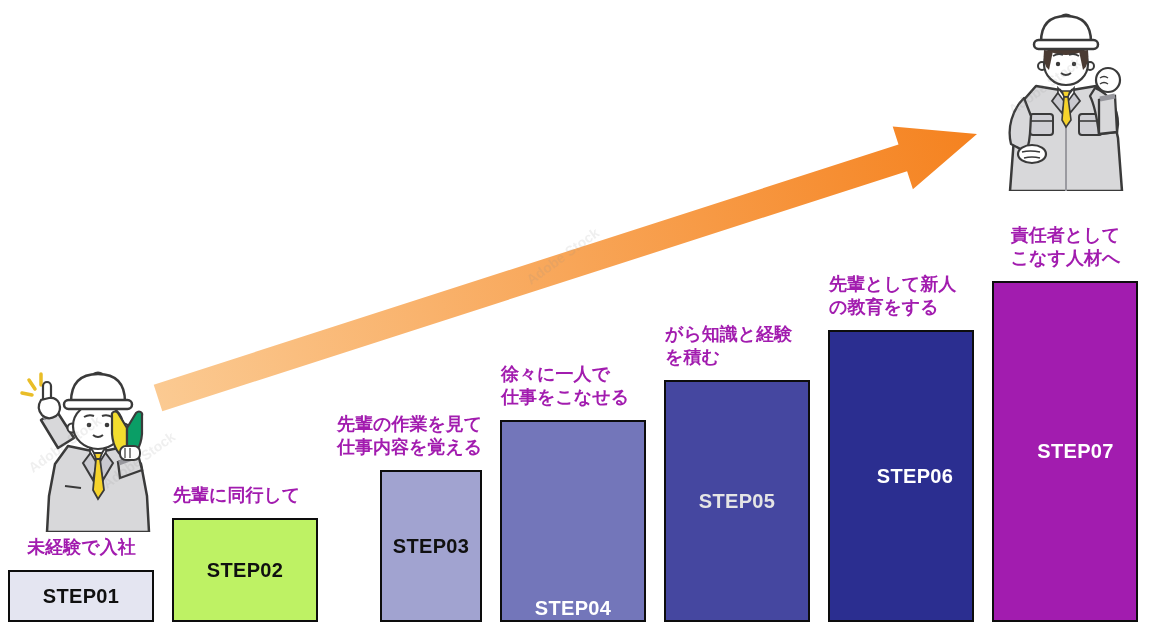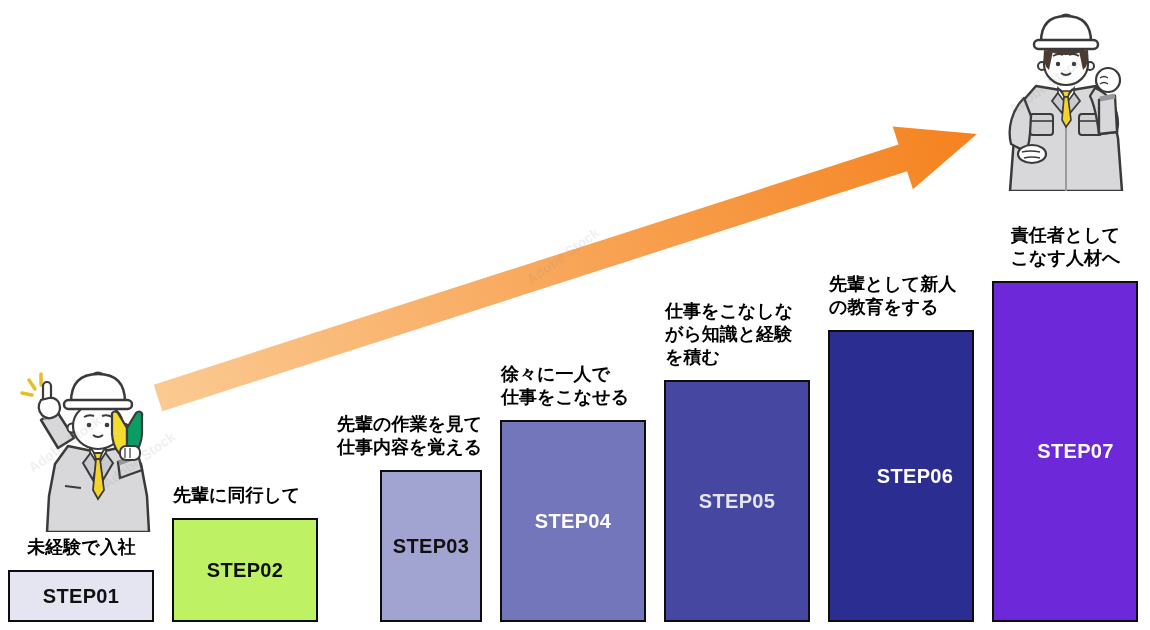--- a/index.html
+++ b/index.html
@@ -15,21 +15,21 @@
   .watermark{
     position:absolute;z-index:3;color:#8a8a8a;opacity:.13;font-weight:bold;
     font-size:14px;transform:rotate(-36deg);pointer-events:none;white-space:nowrap;
   }
   .steps-row{
     position:absolute;left:8px;bottom:8px;z-index:4;
     display:flex;align-items:flex-end;gap:18px;
   }
   .col{flex:0 0 146px;width:146px;display:flex;flex-direction:column;}
   .step-label{
-    font-size:18px;font-weight:bold;color:#000000;line-height:23px;
+    font-size:18px;font-weight:bold;color:#a21caf;line-height:23px;
     margin:0 0 11px 1px;text-align:left;
   }
   .col:first-child .step-label,.col:last-child .step-label{text-align:center;}
   .label-line{white-space:nowrap;}
   .step-bar{
     box-sizing:border-box;border:2.5px solid #0d0d0d;
     display:flex;align-items:center;justify-content:center;
   }
   .step-name{font-size:20px;font-weight:bold;letter-spacing:.3px;}
 </style>
@@ -176,27 +176,26 @@
         </div>
         <div class="step-bar" style="height: 152px; background: rgb(161, 163, 208); margin-left: 44px;">
           <div class="step-name" style="color: rgb(16, 16, 16);">STEP03</div>
         </div>
       </div>
       <div class="col">
         <div class="step-label">
           <div class="label-line">徐々に一人で</div>
           <div class="label-line">仕事をこなせる</div>
         </div>
-        <div class="step-bar" style="height: 202px; background: rgb(115, 118, 186);">
+        <div class="step-bar" style="height: 202px; background: rgb(115, 118, 186); align-items: flex-end;">
           <div class="step-name" style="color: rgb(255, 255, 255);">STEP04</div>
         </div>
       </div>
       <div class="col">
         <div class="step-label">
-          <div class="label-line">仕事をこなしな</div>
           <div class="label-line">がら知識と経験</div>
           <div class="label-line">を積む</div>
         </div>
         <div class="step-bar" style="height: 242px; background: rgb(69, 71, 160);">
           <div class="step-name" style="color: #e5e5e5;">STEP05</div>
         </div>
       </div>
       <div class="col">
         <div class="step-label">
           <div class="label-line">先輩として新人</div>
@@ -204,19 +203,19 @@
         </div>
         <div class="step-bar" style="height: 292px; background: rgb(43, 46, 144);">
           <div class="step-name" style="color: rgb(255, 255, 255); margin-left: 28px;">STEP06</div>
         </div>
       </div>
       <div class="col">
         <div class="step-label">
           <div class="label-line">責任者として</div>
           <div class="label-line">こなす人材へ</div>
         </div>
-        <div class="step-bar" style="height: 341px; background: #6d28d9; padding-left: 21px;">
+        <div class="step-bar" style="height: 341px; background: #a21caf; padding-left: 21px;">
           <div class="step-name" style="color: rgb(255, 255, 255);">STEP07</div>
         </div>
       </div>
     </div>
 
 </div>
 
 </body></html>

